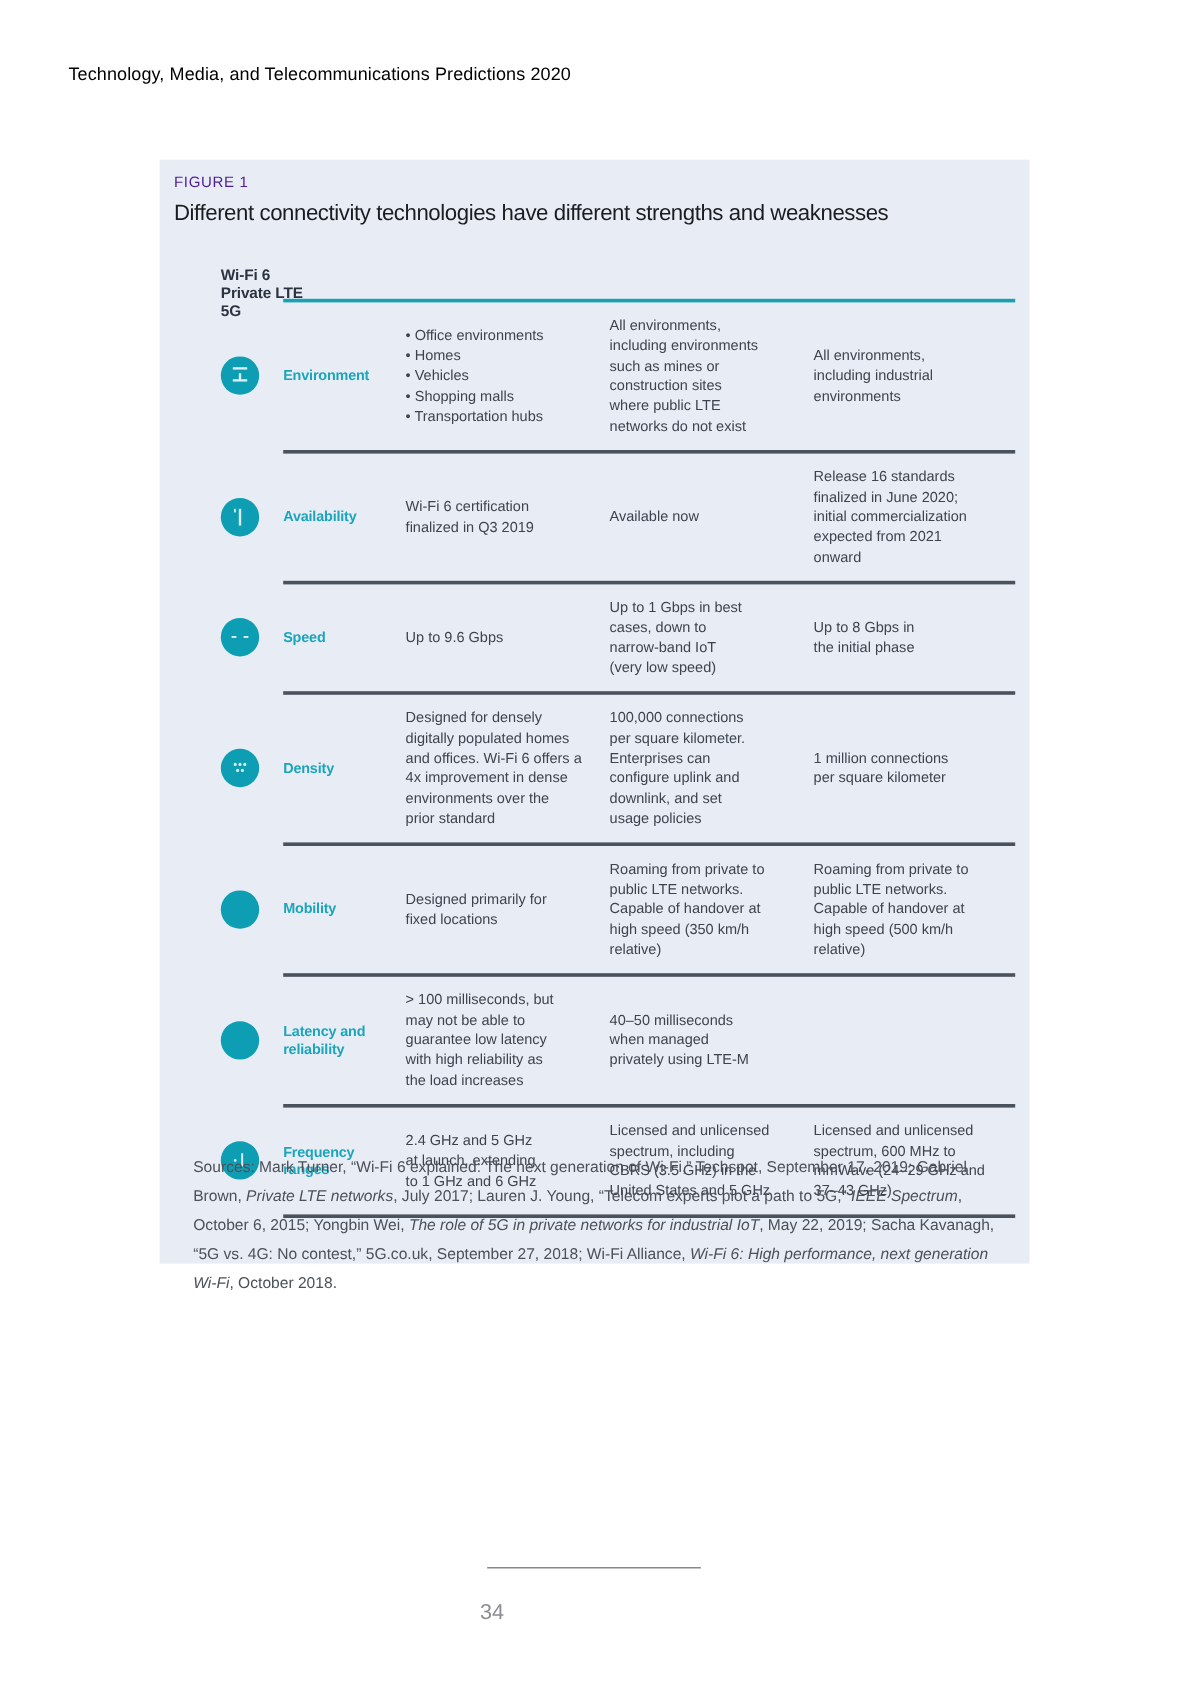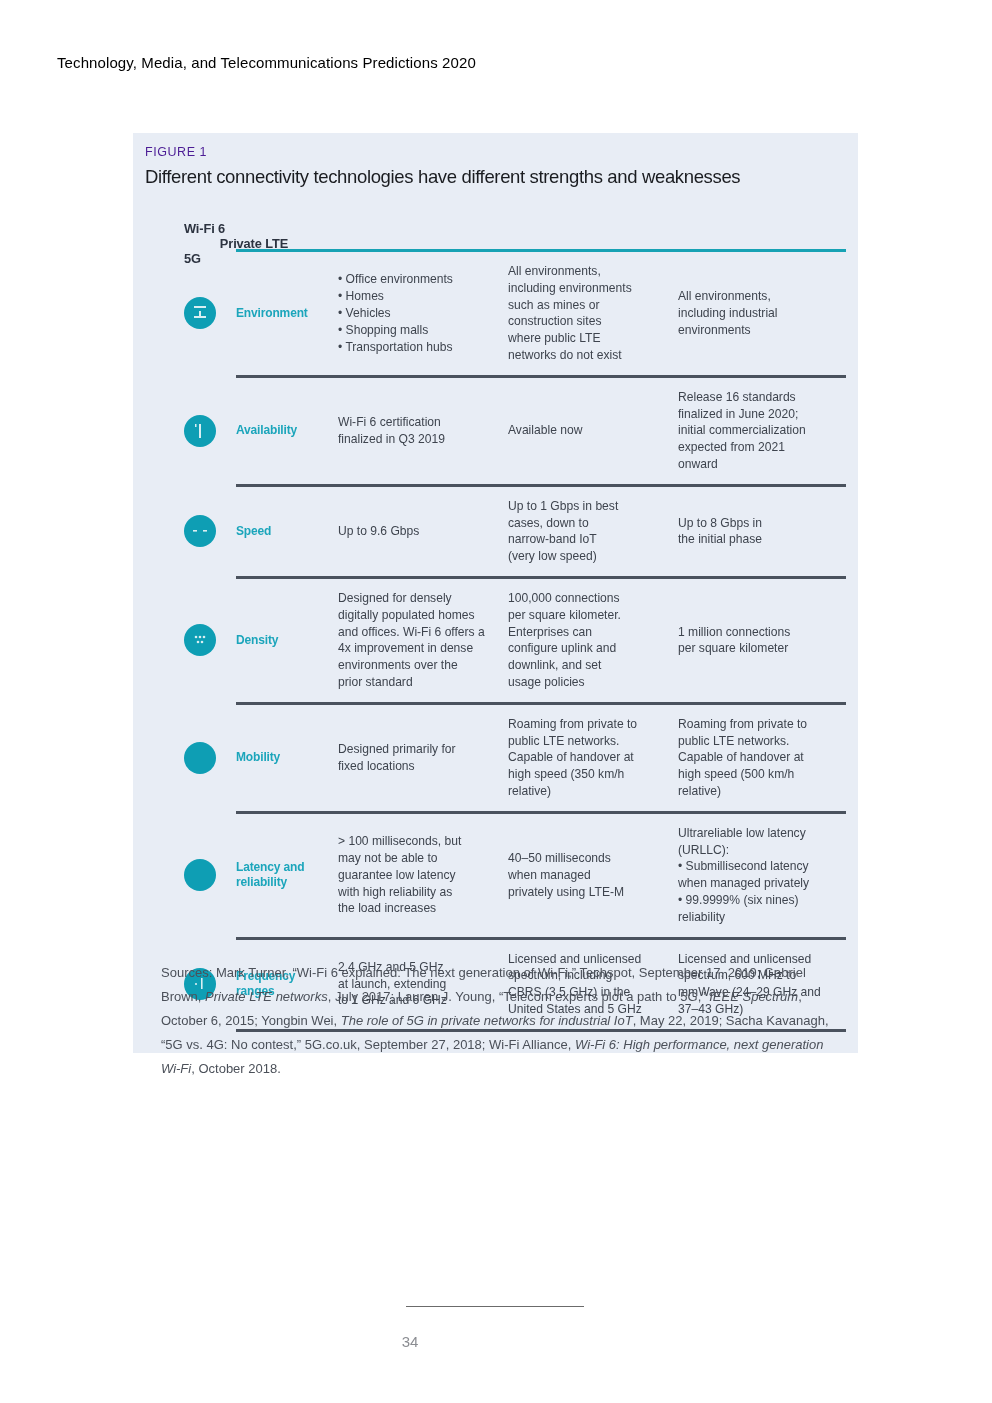--- a/index.html
+++ b/index.html
@@ -67,21 +67,21 @@
 
   .tbl-head {
     display: flex;
     height: 28px;
     align-items: flex-start;
     flex-direction: column;
   }
   .col-icon   { width: 52px;  flex: none; }
   .col-cat    { width: 102px; flex: none; }
   .col-a      { width: 170px; flex: none; }
-  .col-b      { width: 140px; flex: none; text-align: center; }
+  .col-b      { width: 140px; flex: none; }
   .col-c      { width: 168px; flex: none; }
 
   .tbl-head .hdr {
     font-size: 12.8px;
     font-weight: bold;
     color: #2c3340;
     letter-spacing: -0.1px;
   }
 
   .rule-top {
@@ -165,21 +165,21 @@
     width: 178px;
     height: 1px;
     background: #6b6b6b;
   }
   .page-num {
     position: absolute;
     left: 0;
     top: 1333px;
     width: 820px;
     text-align: center;
-    font-size: 15px;
+    font-size: 18px;
     color: #8b8d92;
   }
 </style>
 </head>
 <body>
 
 <div class="running-head">Technology, Media, and Telecommunications Predictions 2020</div>
 
 <div class="figure-panel">
 
@@ -328,26 +328,20 @@
       <div class="cat">Latency and
 reliability</div>
       <div class="cell a">&gt; 100 milliseconds, but
 may not be able to
 guarantee low latency
 with high reliability as
 the load increases</div>
       <div class="cell b">40–50 milliseconds
 when managed
 privately using LTE-M</div>
-      <div class="cell c">Ultrareliable low latency
-(URLLC):
-• Submillisecond latency
-   when managed privately
-• 99.9999% (six nines)
-   reliability</div>
     </div>
     <div class="rule-row"></div>
 
     <div class="tbl-row">
       <div class="icon-wrap">
         <span class="icon-circle">
           <svg width="32" height="32" viewBox="0 0 32 32">
             <rect x="17" y="10" width="1.6" height="11" fill="#d8eef2"></rect>
             <circle cx="12" cy="16" r="1.1" fill="#d8eef2"></circle>
           </svg>

